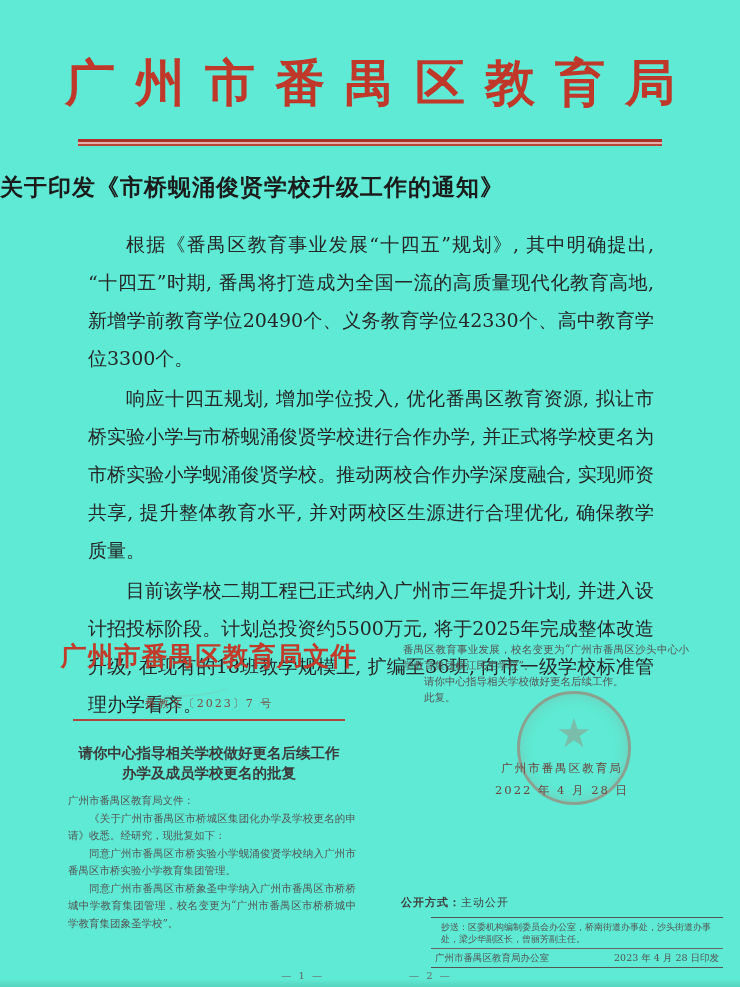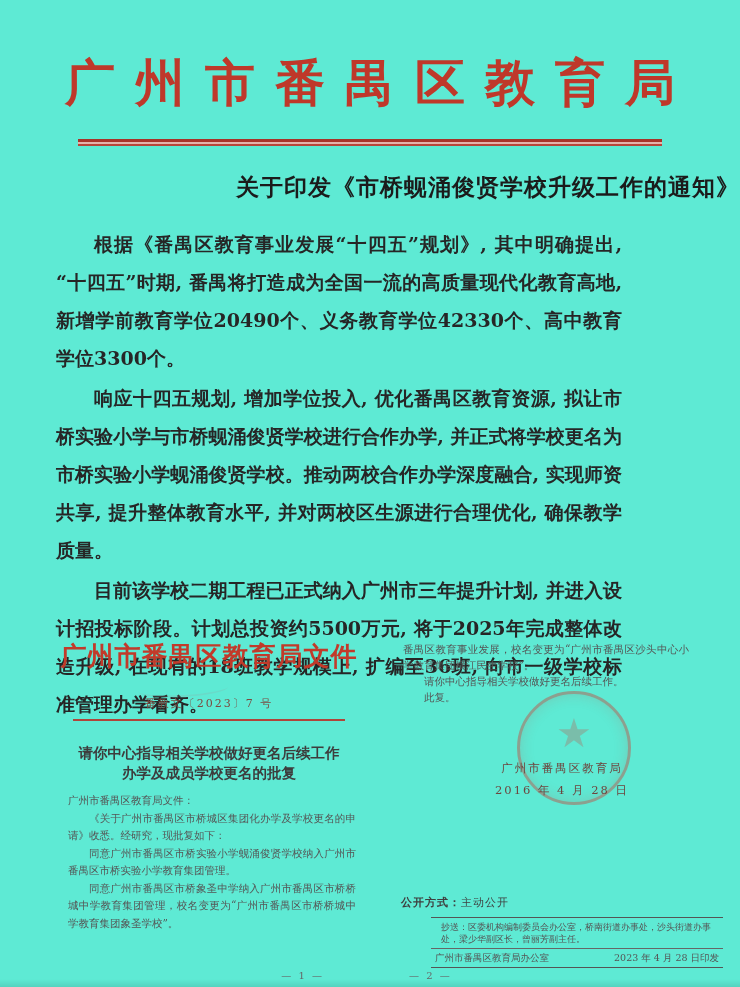--- a/index.html
+++ b/index.html
@@ -15,27 +15,27 @@
     margin-top:50px;text-align:center;
     font-size:50px;font-weight:bold;color:#bf382a;
     letter-spacing:20px;text-indent:20px;white-space:nowrap;
   }
   .red-rule{
     width:584px;margin:22px auto 0 auto;height:2px;
     border-top:3px solid #a8332a;border-bottom:2px solid #b8453a;
     background:#e5b3ab;
   }
   .subject{
-    margin-top:26px;text-align:right;
+    margin-top:26px;text-align:left;
     font-family:"Liberation Sans","DejaVu Sans",sans-serif;
-    font-size:23px;font-weight:bold;color:#1b1b1b;letter-spacing:1px;padding-left:24px;
+    font-size:23px;font-weight:bold;color:#1b1b1b;letter-spacing:1px;
   }
   .body-text{
-    margin:22px 86px 0 56px;width:566px;
-    font-size:19px;line-height:38px;font-weight:bold;color:#262626;
+    margin:22px 86px 0 88px;width:566px;
+    font-size:19px;line-height:38px;font-weight:normal;color:#262626;
     text-align:justify;
   }
   .body-text p{margin:0 0 2px 0;text-indent:2em;}
   
   .scan{position:absolute;top:615px;height:372px;color:#4c4c4c;}
   .scan-left{left:58px;width:302px;}
   .scan-right{left:395px;width:302px;}
   .doc-title{
     margin-top:24px;text-align:center;white-space:nowrap;
     font-size:26px;font-weight:bold;color:#c23a2a;letter-spacing:1px;
@@ -141,21 +141,21 @@
     <div class="doc-body-r">
       <p class="no-indent">番禺区教育事业发展，校名变更为“广州市番禺区沙头中心小学教育集团横江民生学校”。</p>
       <p>请你中心指导相关学校做好更名后续工作。</p>
       <p>此复。</p>
     </div>
     <div class="seal">
       <div class="star">★</div>
     </div>
     <div class="sign-block">
       <div>广州市番禺区教育局</div>
-      <div>2016 年 4 月 28 日</div>
+      <div>2022 年 4 月 28 日</div>
     </div>
     <div class="disclosure">
       <b>公开方式：</b><span>主动公开</span>
     </div>
     <div class="cc-table">
       <div class="cc-row">抄送：区委机构编制委员会办公室，桥南街道办事处，沙头街道办事处，梁少华副区长，曾丽芳副主任。</div>
       <div class="issue-row">
         <span>广州市番禺区教育局办公室</span>
         <span>2023 年 4 月 28 日印发</span>
       </div>

